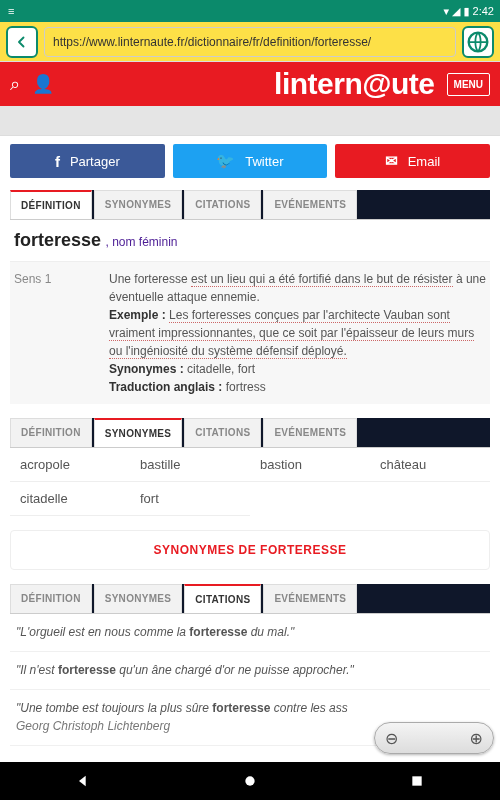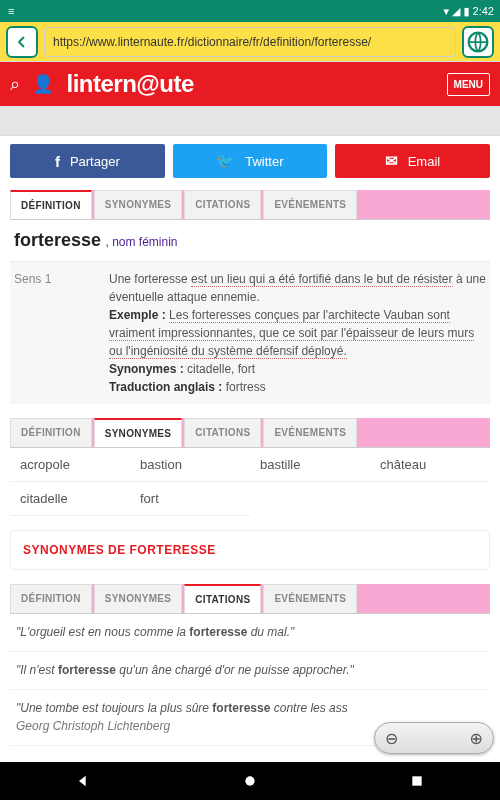--- a/index.html
+++ b/index.html
@@ -6,44 +6,44 @@
 body{width:500px;height:800px;background:#fff;overflow:hidden;position:relative}
 .status-bar{height:22px;background:#0b8a6b;color:#fff;display:flex;align-items:center;justify-content:flex-end;padding:0 6px;font-size:11px;gap:3px}
 .status-bar .left-icon{position:absolute;left:8px}
 .browser-bar{height:40px;background:#fde047;display:flex;align-items:center;padding:4px 6px;gap:6px;border-bottom:1px solid #ddd}
 .browser-bar .back-btn{width:32px;height:32px;border:2px solid #0b8a6b;border-radius:6px;display:flex;align-items:center;justify-content:center;background:#fff}
 .browser-bar .back-btn svg{width:18px;height:18px}
 .browser-bar .url{flex:1;height:30px;border:1px solid #ccc;border-radius:4px;padding:0 8px;font-size:12px;color:#333;display:flex;align-items:center;overflow:hidden;white-space:nowrap}
 .browser-bar .globe-btn{width:32px;height:32px;border:2px solid #0b8a6b;border-radius:6px;display:flex;align-items:center;justify-content:center;background:#fff}
 .site-header{height:44px;background:#e81b22;display:flex;align-items:center;padding:0 10px;gap:12px}
 .site-header .icon{color:#fff;font-size:18px}
-.site-header .logo{flex:1;text-align:left;color:#fff;font-size:24px;font-weight:bold;letter-spacing:-0.5px}
+.site-header .logo{flex:1;text-align:right;color:#fff;font-size:30px;font-weight:bold;letter-spacing:-0.5px}
 .site-header .menu-btn{border:1px solid #fff;color:#fff;font-size:10px;font-weight:bold;padding:5px 6px;border-radius:2px}
 .grey-gap{height:30px;background:#e5e5e5;border-bottom:1px solid #ddd}
 .content{padding:0 10px;height:660px;overflow-y:auto}
 .share-row{display:flex;gap:8px;margin:8px 0 12px}
 .share-btn{flex:1;height:34px;display:flex;align-items:center;justify-content:center;color:#fff;font-size:13px;gap:10px;border-radius:2px}
 .share-fb{background:#3b5998}
 .share-tw{background:#1da1f2}
 .share-em{background:#e81b22}
 .share-btn .ic{font-weight:bold;font-size:15px}
-.tabs{display:flex;border-bottom:1px solid #ccc;background:#f9a8d4}
+.tabs{display:flex;border-bottom:1px solid #ccc;background:#0f172a}
 .tab{padding:8px 10px;font-size:10px;color:#888;letter-spacing:0.3px;font-weight:600;background:#f2f2f2;border:1px solid #ddd;border-bottom:none;margin-right:2px}
 .tab.active{background:#fff;color:#333;border-top:2px solid #e81b22;font-weight:bold}
 .word-block{padding:10px 4px;border-bottom:1px solid #eee}
 .word-title{font-size:18px;font-weight:bold;color:#222;display:inline}
 .word-meta{color:#4c1d95;font-size:12px}
 .sense-row{display:flex;padding:8px 4px;font-size:12px;color:#555;line-height:1.5;background:#f7f7f7}
 .sense-label{width:95px;color:#888;flex-shrink:0}
 .sense-body{flex:1}
 .sense-body .dotted{border-bottom:1px dotted #c66}
 .sense-body b{color:#333}
 .syn-grid{display:grid;grid-template-columns:1fr 1fr 1fr 1fr;font-size:13px;color:#555}
 .syn-grid div{padding:9px 10px;border-bottom:1px solid #eee}
-.syn-link-box{border:1px solid #eee;border-radius:4px;text-align:left;padding:12px;margin:14px 0;color:#e81b22;font-size:12px;font-weight:bold;letter-spacing:0.5px}
+.syn-link-box{border:1px solid #eee;border-radius:4px;text-align:center;padding:12px;margin:14px 0;color:#e81b22;font-size:12px;font-weight:bold;letter-spacing:0.5px}
 .quote{padding:10px 6px;font-size:12px;color:#555;font-style:italic;border-bottom:1px solid #f0f0f0;line-height:1.4}
 .quote .author{display:block;font-style:italic;color:#777;margin-top:2px}
 .quote b{font-weight:bold;font-style:normal}
 .section-gap{height:14px}
 .zoom-widget{position:absolute;bottom:46px;right:6px;width:120px;height:32px;background:linear-gradient(#f4f4f4,#ddd);border:1px solid #aaa;border-radius:16px;display:flex;align-items:center;justify-content:space-between;padding:0 10px;box-shadow:0 1px 3px rgba(0,0,0,.3)}
 .zoom-widget .z{font-size:16px;color:#555}
 .nav-bar{position:absolute;bottom:0;left:0;right:0;height:38px;background:#000;display:flex;align-items:center;justify-content:space-around}
 .nav-bar svg{width:16px;height:16px;fill:#fff}
 </style>
 </head>
@@ -126,22 +126,22 @@
 
   <div class="tabs">
     <div class="tab">DÉFINITION</div>
     <div class="tab active">SYNONYMES</div>
     <div class="tab">CITATIONS</div>
     <div class="tab">EVÉNEMENTS</div>
   </div>
 
   <div class="syn-grid">
     <div>acropole</div>
+    <div>bastille</div>
     <div>bastion</div>
-    <div>bastille</div>
     <div>château</div>
     <div>citadelle</div>
     <div>fort</div>
   </div>
 
   <div class="syn-link-box">SYNONYMES DE FORTERESSE</div>
 
   <div class="tabs">
     <div class="tab">DÉFINITION</div>
     <div class="tab">SYNONYMES</div>

